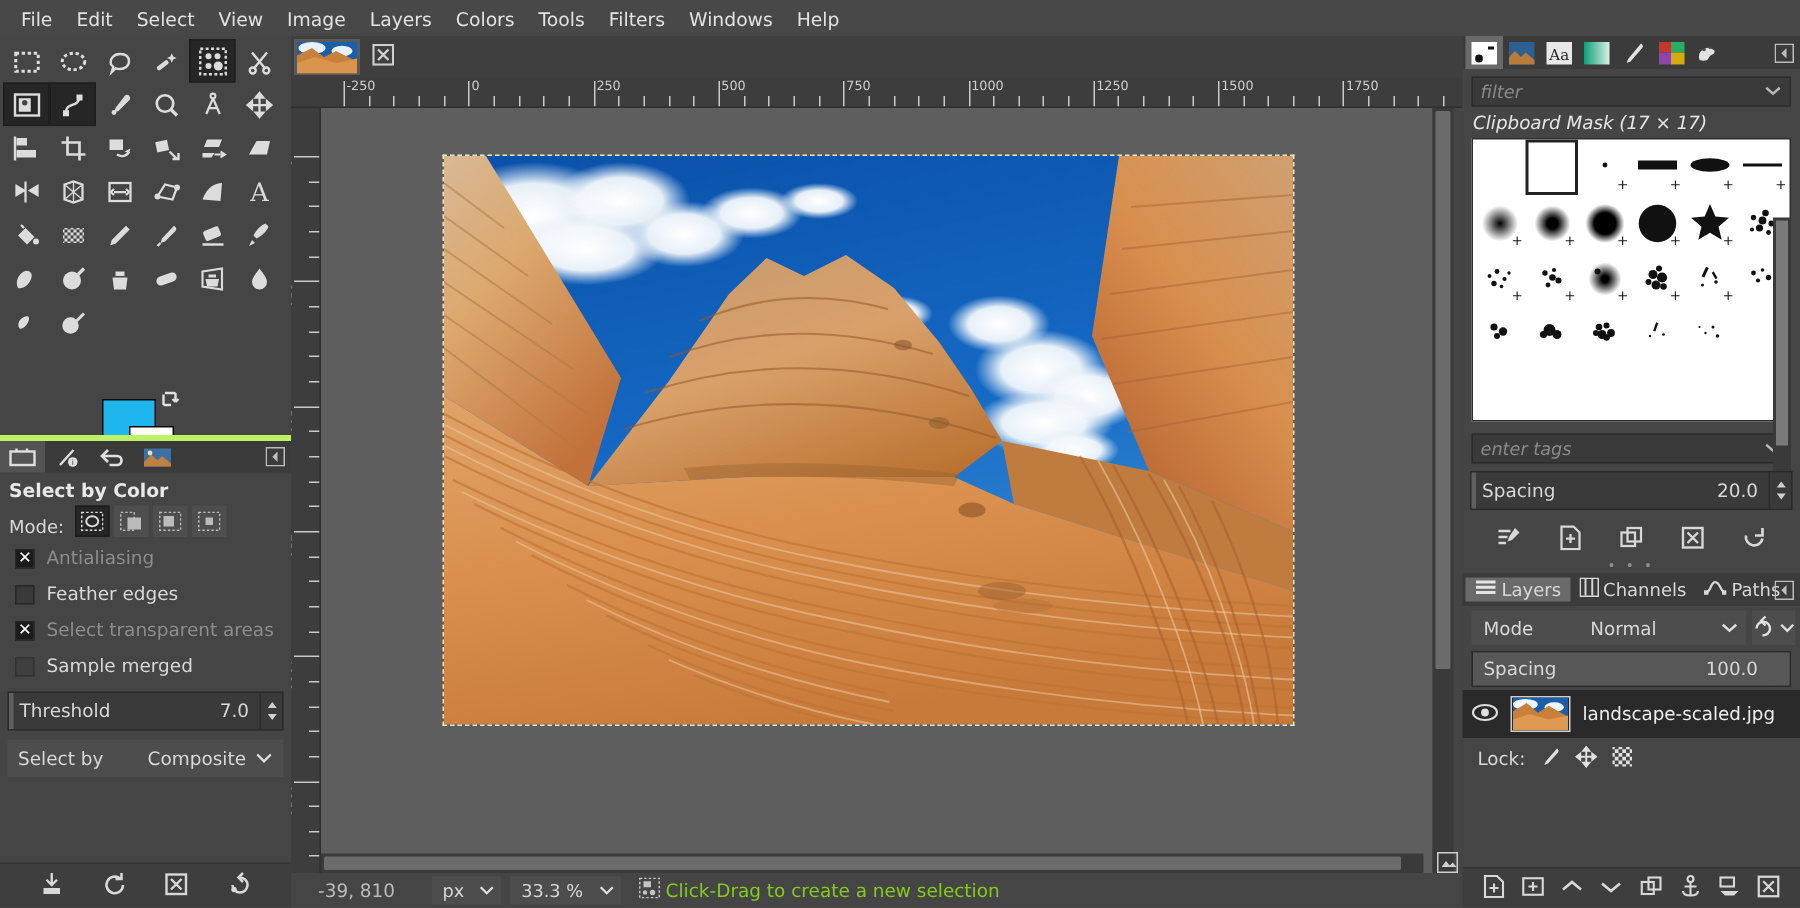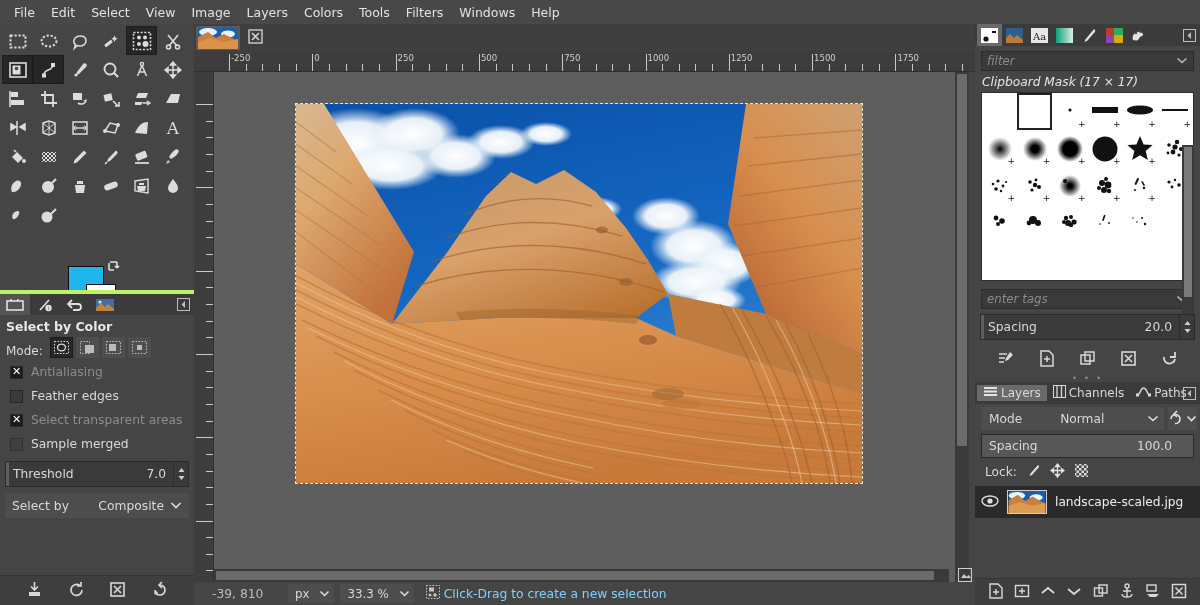--- a/index.html
+++ b/index.html
@@ -173,21 +173,21 @@
   #statusbar {
     position: absolute; left: 0; bottom: 0; width: 781px; height: 23px;
     background: #454545; display: flex; align-items: center; padding-left: 18px;
   }
   #pointer-pos { font-size: 12.3px; color: #bcbcbc; width: 76px; }
   .sb-combo {
     height: 19px; background: #4d4d4d; display: flex; align-items: center;
     padding: 0 4px 0 7px; margin-right: 6px;
   }
   .sb-combo span { font-size: 11.8px; }
-  #sb-hint { font-size: 12.3px; margin-left: 4px; color: #7dd3fc; }
+  #sb-hint { font-size: 12.3px; margin-left: 4px; color: #84cc16; }
   #sb-tool-icon { margin-left: 6px; }
 
   
   #right-dock {
     position: absolute; left: 975px; top: 24px; width: 225px; height: 581px;
     background: #454545;
   }
   #rd-tabs {
     height: 22px; background: #3b3b3b; display: flex; align-items: stretch;
     position: relative; padding-left: 2px;
@@ -1364,58 +1364,58 @@
       <span class="lbl">Spacing</span>
       <span class="val">100.0</span>
       <span class="spin-btns">
         <svg width="9" height="18">
             <path d="M4.5 3l3 4h-6z" fill="#cfcfcf"></path>
             <path d="M4.5 15l3-4h-6z" fill="#cfcfcf"></path>
           </svg>
       </span>
     </div>
 
-    <div id="lock-row">
-      <span class="lbl">Lock:</span>
-      <span><svg width="15" height="15">
-            <path d="M12 2c1 .8 1.3 1.6.7 2.6L6 12l-2.4 1 .9-2.4z" fill="#e0e0e0"></path>
-          </svg></span>
-      <span><svg width="15" height="15">
-            <path d="M7.5 1l2 2.5h-4zM7.5 14l2-2.5h-4zM1 7.5l2.5-2v4zM14 7.5l-2.5-2v4zM7.5 3v9M3 7.5h9" stroke="#e0e0e0" stroke-width="1.3" fill="#e0e0e0"></path>
-          </svg></span>
-      <span><svg width="15" height="15">
-            <defs>
-              <pattern id="ck2" width="5" height="5" patternUnits="userSpaceOnUse">
-                <rect width="2.5" height="2.5" fill="#e0e0e0"></rect>
-                <rect x="2.5" y="2.5" width="2.5" height="2.5" fill="#e0e0e0"></rect>
-              </pattern>
-            </defs>
-            <rect x="1" y="1" width="13" height="13" fill="url(#ck2)"></rect>
-          </svg></span>
-    </div>
-
     <div id="layer-list">
       <div class="layer-item selected">
         <span>
           <svg width="18" height="14">
               <ellipse cx="9" cy="7" rx="8" ry="5" fill="none" stroke="#e0e0e0" stroke-width="1.4"></ellipse>
               <circle cx="9" cy="7" r="2.6" fill="#e0e0e0"></circle>
             </svg>
         </span>
         <svg class="layer-thumb" viewBox="0 0 40 24">
           <rect width="40" height="24" fill="#1a5fa8"></rect>
           <ellipse cx="9" cy="5" rx="9" ry="4" fill="#eef5fb"></ellipse>
           <ellipse cx="30" cy="7" rx="7" ry="3.5" fill="#eef5fb"></ellipse>
           <path d="M0 10l10-6 8 7 8-5 14 8v10H0z" fill="#c8803c"></path>
           <path d="M0 16l12-4 14 4 14-3v11H0z" fill="#dd9a50"></path>
         </svg>
         <span class="layer-name">landscape-scaled.jpg</span>
       </div>
     </div>
 
+    <div id="lock-row">
+      <span class="lbl">Lock:</span>
+      <span><svg width="15" height="15">
+            <path d="M12 2c1 .8 1.3 1.6.7 2.6L6 12l-2.4 1 .9-2.4z" fill="#e0e0e0"></path>
+          </svg></span>
+      <span><svg width="15" height="15">
+            <path d="M7.5 1l2 2.5h-4zM7.5 14l2-2.5h-4zM1 7.5l2.5-2v4zM14 7.5l-2.5-2v4zM7.5 3v9M3 7.5h9" stroke="#e0e0e0" stroke-width="1.3" fill="#e0e0e0"></path>
+          </svg></span>
+      <span><svg width="15" height="15">
+            <defs>
+              <pattern id="ck2" width="5" height="5" patternUnits="userSpaceOnUse">
+                <rect width="2.5" height="2.5" fill="#e0e0e0"></rect>
+                <rect x="2.5" y="2.5" width="2.5" height="2.5" fill="#e0e0e0"></rect>
+              </pattern>
+            </defs>
+            <rect x="1" y="1" width="13" height="13" fill="url(#ck2)"></rect>
+          </svg></span>
+    </div>
+
     <div id="rd-bottom-btns2">
       <span><svg width="16" height="16">
             <path d="M2 1h8l4 4v10H2z" fill="none" stroke="#d8d8d8" stroke-width="1.4"></path>
             <path d="M5 9h6M8 6v6" stroke="#d8d8d8" stroke-width="1.4"></path>
           </svg></span>
       <span><svg width="16" height="16">
             <rect x="1.5" y="2.5" width="13" height="11" fill="none" stroke="#d8d8d8" stroke-width="1.4"></rect>
             <path d="M5 8h6M8 5v6" stroke="#d8d8d8" stroke-width="1.4"></path>
           </svg></span>
       <span><svg width="16" height="16">

